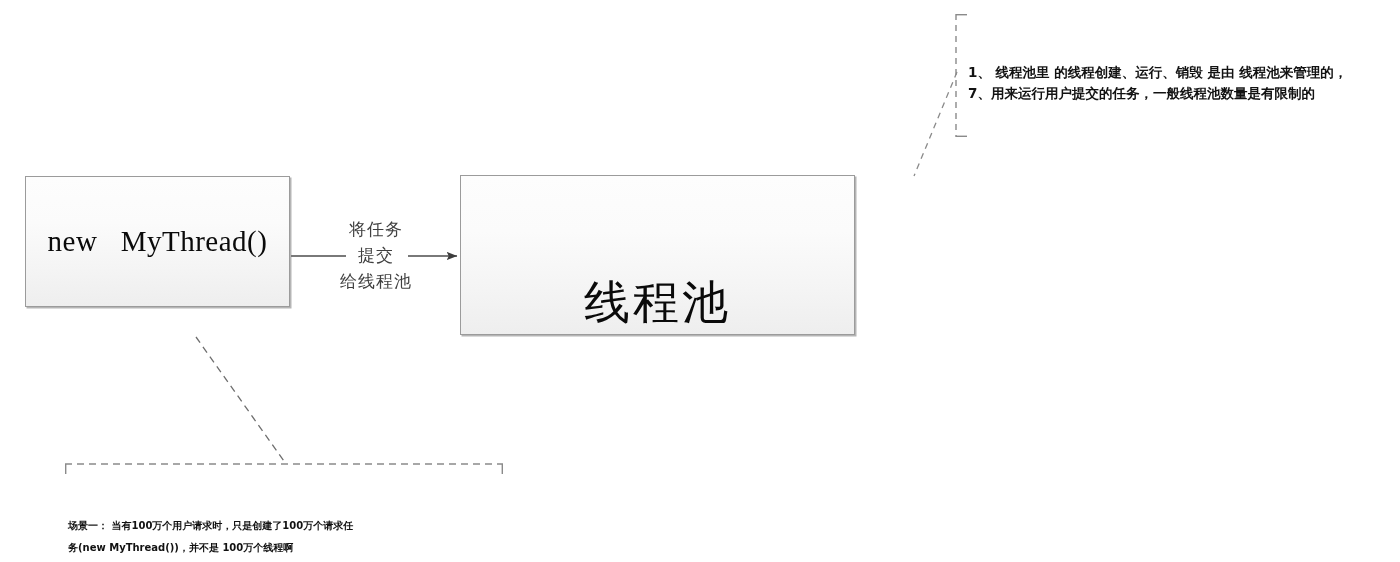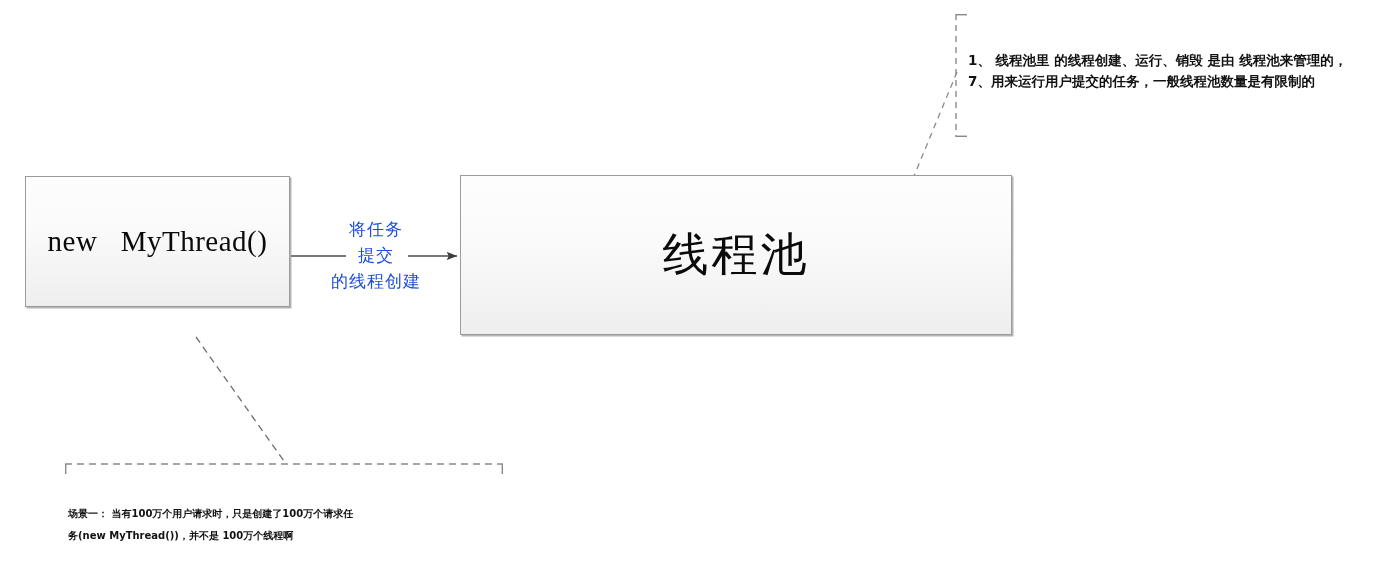--- a/index.html
+++ b/index.html
@@ -38,22 +38,23 @@
 
   #box-new-mythread {
     left: 25px;
     top: 176px;
     width: 265px;
     height: 131px;
   }
   #box-thread-pool {
     left: 460px;
     top: 175px;
-    width: 552px;
+    width: 395px;
     height: 160px;
+    align-items: flex-end;
   }
 
   .box-label-latin {
     font-family: "Liberation Serif", "DejaVu Serif", serif;
     font-size: 29px;
     letter-spacing: 0.5px;
     white-space: pre;
     color: #0a0a0a;
   }
   .box-label-cjk {
@@ -66,31 +67,32 @@
   
   #arrow-label {
     position: absolute;
     left: 322px;
     top: 216px;
     width: 108px;
     text-align: center;
     font-family: "DejaVu Serif", "Liberation Serif", serif;
     font-size: 17px;
     line-height: 26px;
-    color: #1d4ed8;
+    color: #404040;
     letter-spacing: 1px;
   }
   #arrow-label div { white-space: nowrap; }
 
   
   .annot {
     position: absolute;
     font-family: "DejaVu Sans", "Liberation Sans", sans-serif;
     color: #121212;
     white-space: nowrap;
+    margin-top: 12px;
   }
   #annot-pool-notes {
     left: 968px;
     top: 50px;
     font-size: 13.5px;
     line-height: 21px;
     font-weight: 700;
   }
   #annot-scenario {
     left: 68px;
@@ -137,21 +139,21 @@
   <span class="box-label-latin">new   MyThread()</span>
 </div>
 
 <div id="box-thread-pool" class="proc-box">
   <span class="box-label-cjk">线程池</span>
 </div>
 
 <div id="arrow-label">
   <div>将任务</div>
   <div>提交</div>
-  <div>的线程创建</div>
+  <div>给线程池</div>
 </div>
 
 <div id="annot-pool-notes" class="annot">
   <div>1、 线程池里 的线程创建、运行、销毁  是由 线程池来管理的，</div>
   <div>7、用来运行用户提交的任务，一般线程池数量是有限制的</div>
 </div>
 
 <div id="annot-scenario" class="annot">
   <div>场景一： 当有100万个用户请求时，只是创建了100万个请求任</div>
   <div>务(new MyThread())，并不是  100万个线程啊</div>

